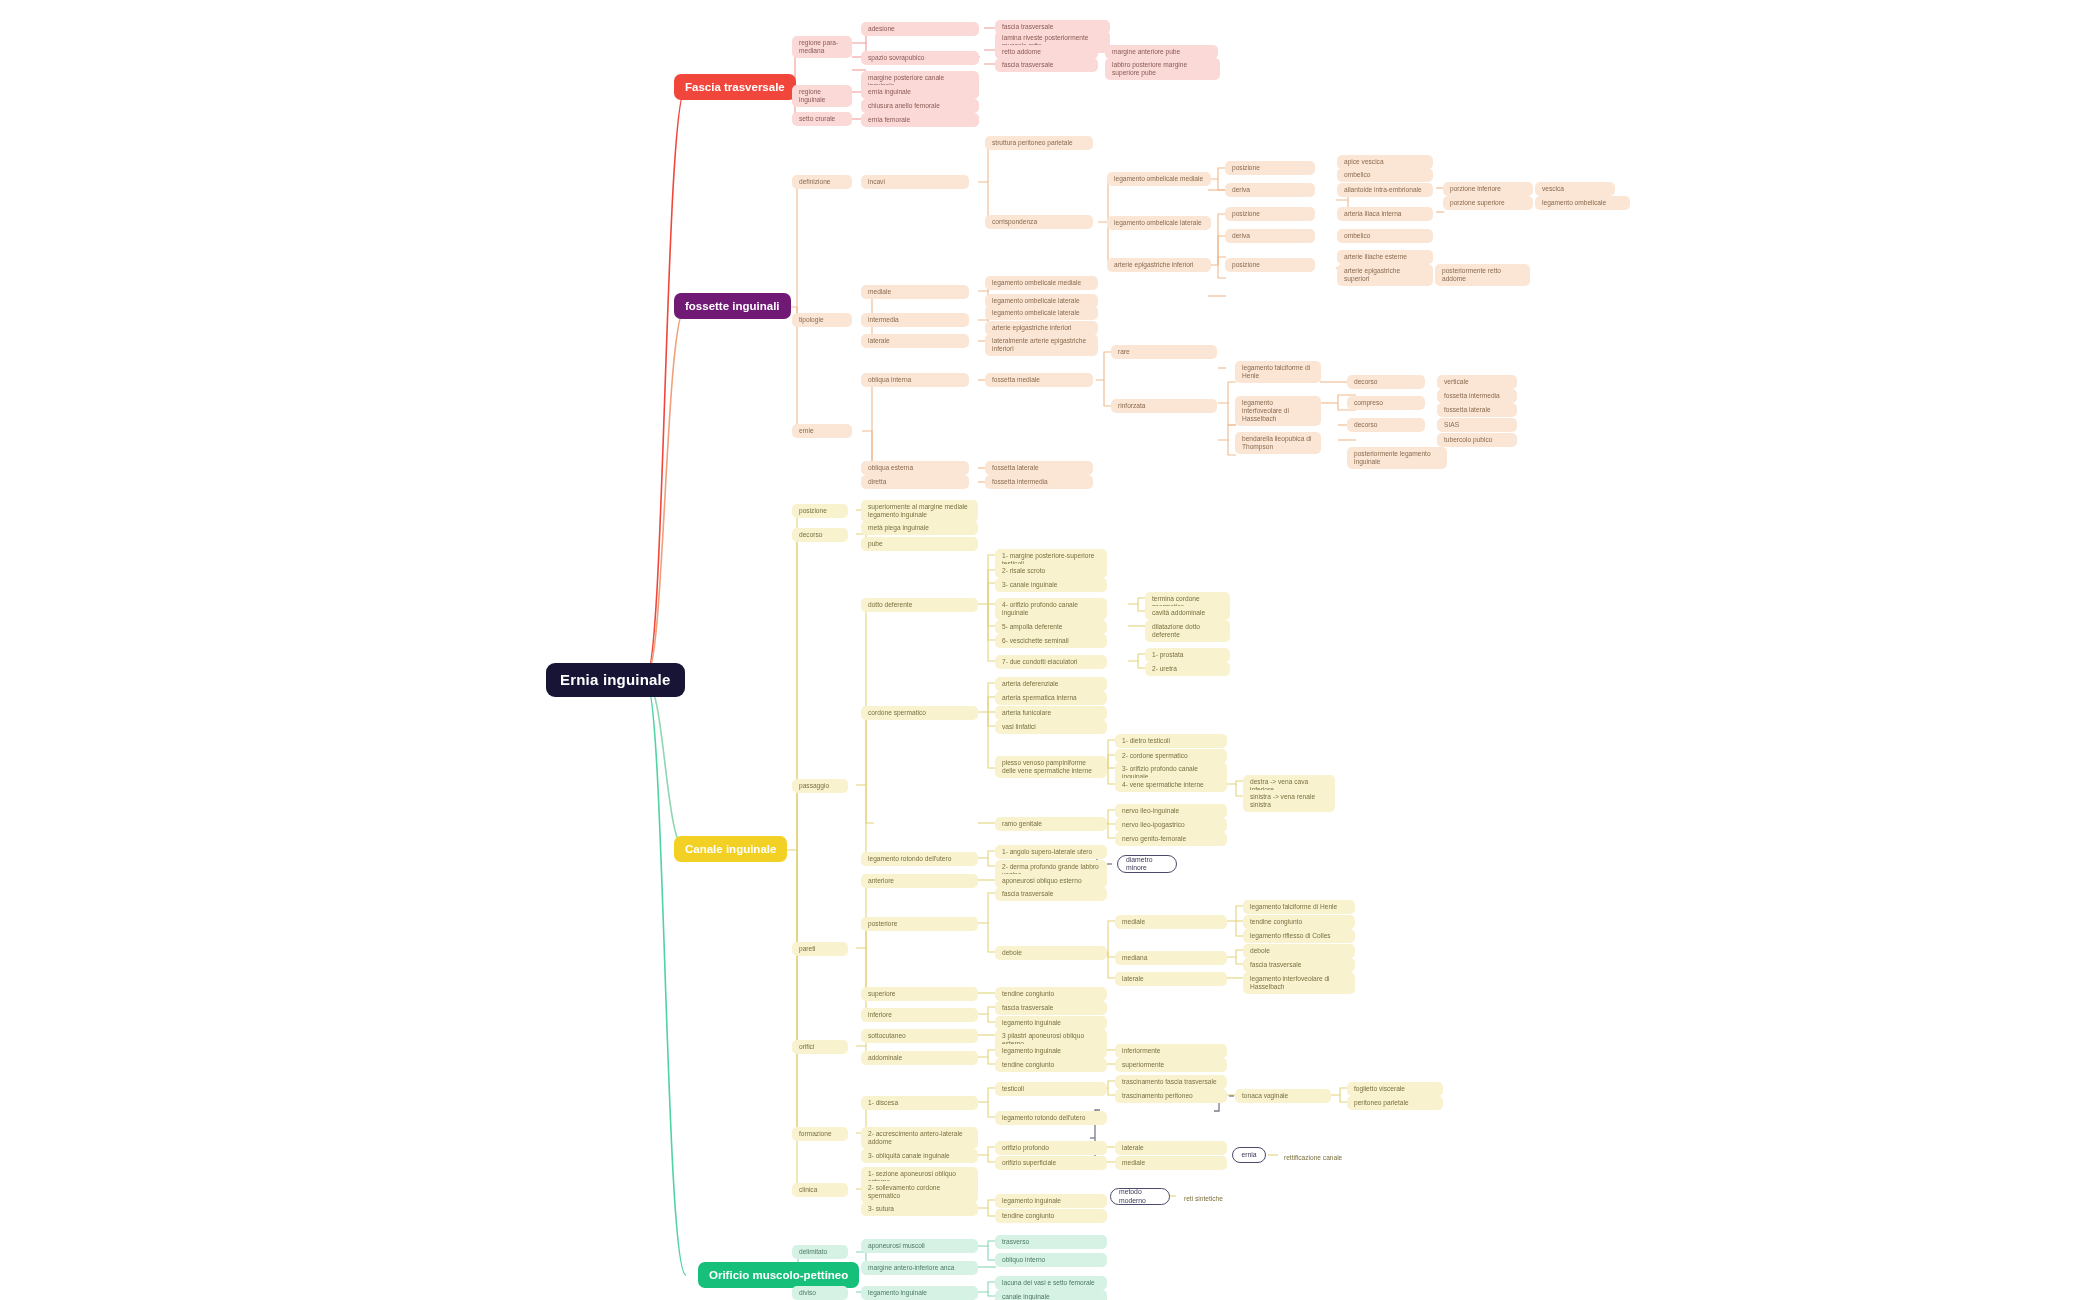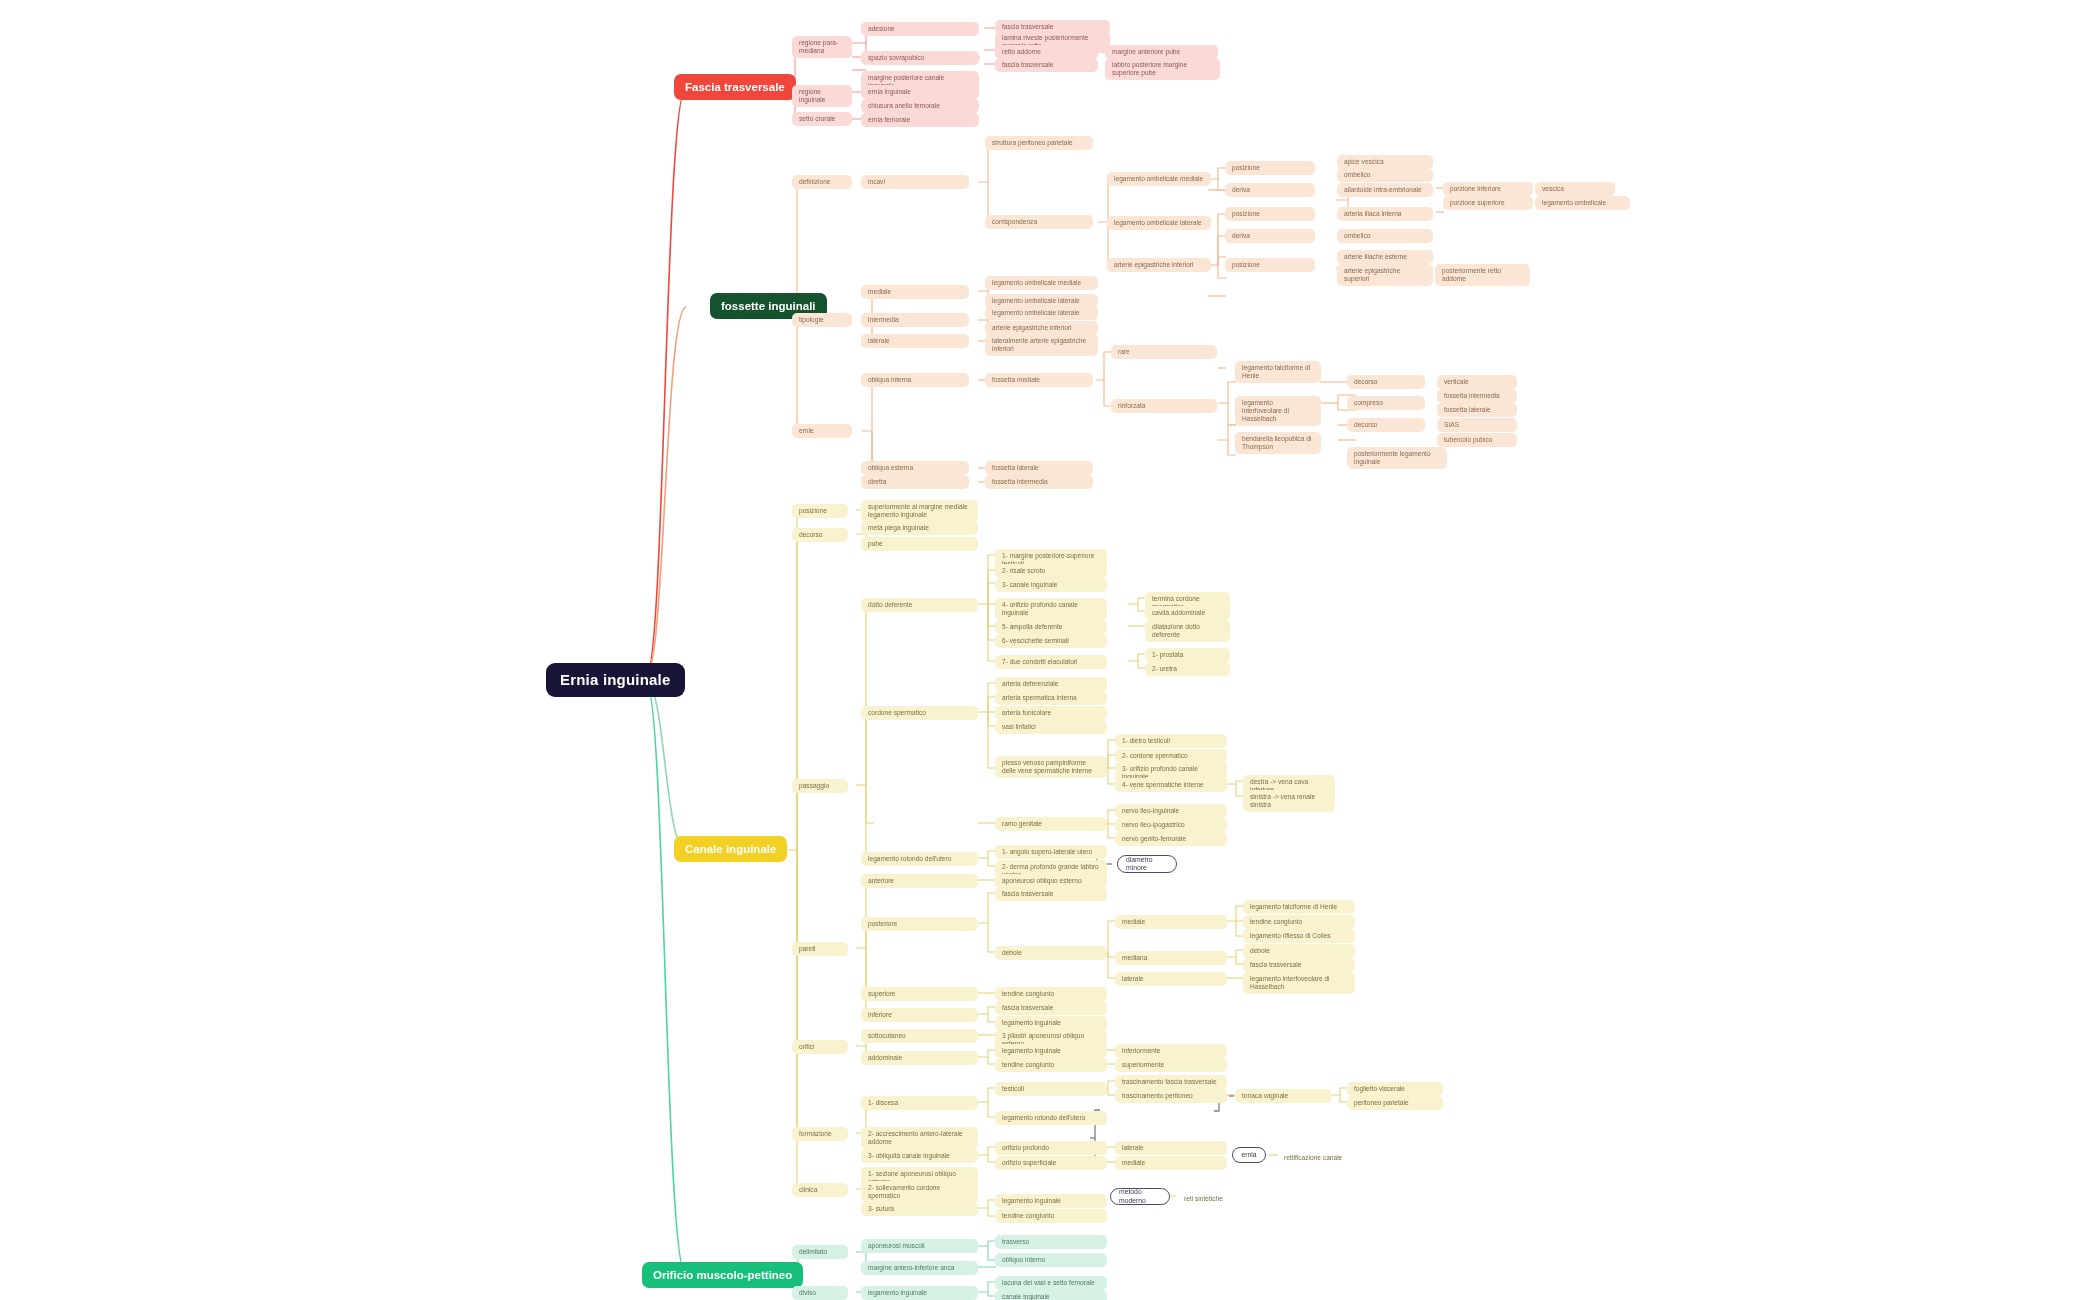--- a/index.html
+++ b/index.html
@@ -13,21 +13,21 @@
           white-space:normal; }
   .node span { display:block; }
 
   
   .root { background:#181436; color:#ffffff; font-size:15px; font-weight:bold;
           border-radius:9px; padding:8px 14px; letter-spacing:.2px; }
 
   
   .head { color:#ffffff; font-size:11.5px; font-weight:bold; border-radius:7px; padding:6px 11px; }
   .head.red   { background:#f0463c; }
-  .head.orange{ background:#14532d;margin-left:36px; }
+  .head.orange{ background:#701a75; }
   .head.yellow{ background:#f2d024; }
   .head.green { background:#17c07a; }
 
   
   .chip { font-size:6.6px; color:#6b5b52; }
   .chip.red    { background:#fbd9d7; color:#8a5a55; }
   .chip.orange { background:#fbe6d5; color:#8a6a50; }
   .chip.yellow { background:#f9f2cf; color:#7a7040; }
   .chip.green  { background:#d6f2e4; color:#4e7a66; }
 
@@ -789,21 +789,21 @@
   <div class="node chip yellow" style="left:995px; top:1209px; width:112px;">
       <span>tendine congiunto</span>
     </div>
   <div class="node callout" style="left:1110px; top:1188px; width:60px; height:17px;">
       <span>metodo moderno</span>
     </div>
   <div class="node chip yellow" style="left:1177px; top:1192px; width:60px; background:transparent;">
       <span>reti sintetiche</span>
     </div>
 
-  <div class="node head green" style="left:642px; top:1262px;justify-content:center;">
+  <div class="node head green" style="left:698px; top:1262px;justify-content:center;">
     <span>Orificio muscolo-pettineo</span>
   </div>
 
   <div class="node chip green" style="left:792px; top:1245px; width:56px;">
       <span>delimitato</span>
     </div>
   <div class="node chip green" style="left:861px; top:1239px; width:117px;">
       <span>aponeurosi muscoli</span>
     </div>
   <div class="node chip green" style="left:995px; top:1235px; width:112px;">

